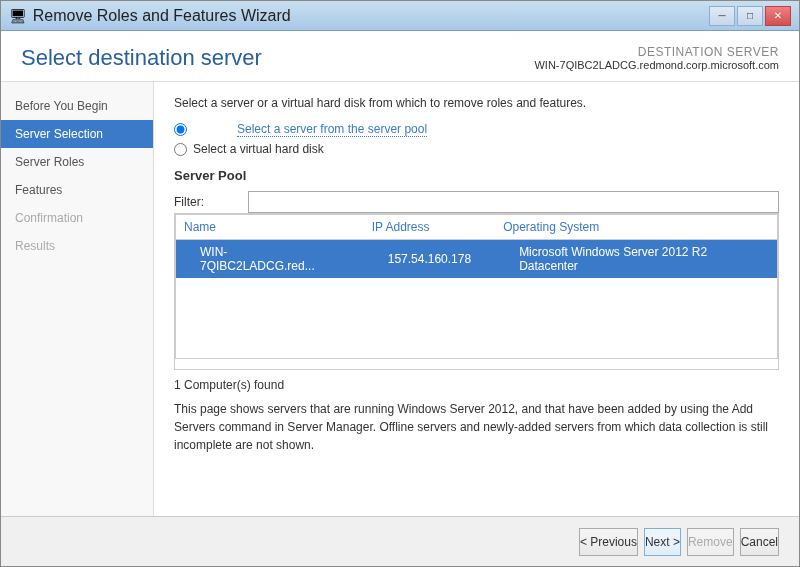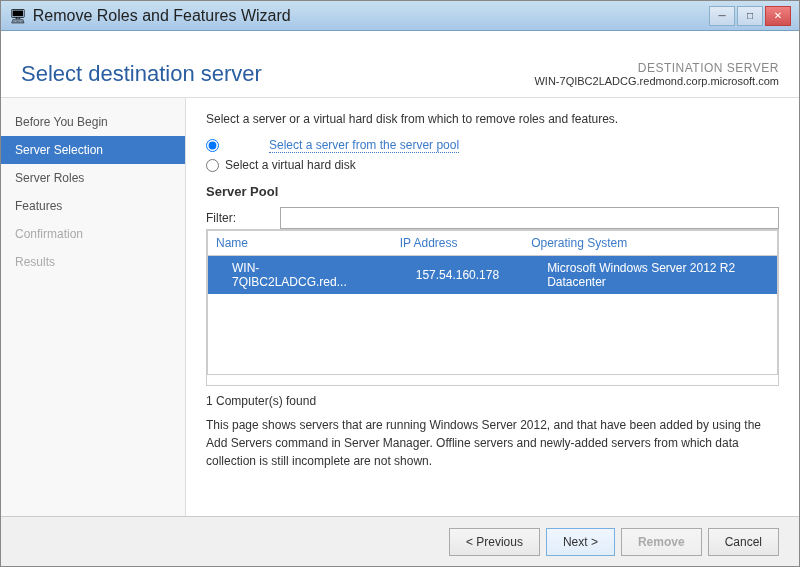--- a/index.html
+++ b/index.html
@@ -70,21 +70,20 @@
       overflow: hidden;
     }
     
     .page-header {
       background: #fff;
       padding: 14px 20px 10px 20px;
       border-bottom: 1px solid #ddd;
       display: flex;
       justify-content: space-between;
       align-items: center;
-      margin-top: 16px;
     }
     .page-title-text {
       font-size: 22px;
       font-weight: 300;
       color: #2a5ea0;
     }
     .destination-server-info {
       text-align: right;
       font-size: 11px;
       color: #555;
@@ -100,21 +99,21 @@
       color: #333;
     }
     
     .main-body {
       display: flex;
       flex: 1;
       overflow: hidden;
     }
     
     .sidebar {
-      width: 185px;
+      width: 153px;
       background: #f8f8f8;
       border-right: 1px solid #ddd;
       padding: 10px 0;
     }
     .sidebar-item {
       padding: 7px 14px;
       font-size: 12px;
       color: #555;
       cursor: pointer;
     }
@@ -227,32 +226,31 @@
       background: #f0f0f0;
       border-top: 1px solid #ccc;
       display: flex;
       align-items: center;
       justify-content: flex-end;
       padding: 0 20px;
       gap: 6px;
     }
     .btn {
       height: 28px;
-      padding: 0 16px;
+      padding: 0 0;
       font-size: 12px;
       border: 1px solid #aaa;
       background: linear-gradient(to bottom, #f5f5f5, #e8e8e8);
       cursor: pointer;
       color: #333;
     }
     .btn.disabled {
       color: #aaa;
       cursor: default;
       background: linear-gradient(to bottom, #f5f5f5, #eeeeee);
-      font-weight: bold;
     }
     .btn.primary {
       background: linear-gradient(to bottom, #f0f6ff, #e0eefa);
       border-color: #7ab0e0;
     }
   </style>
 </head>
 <body>
 
 <div class="window">

